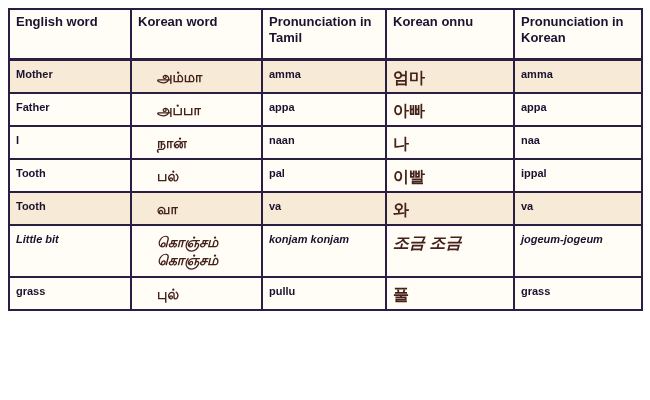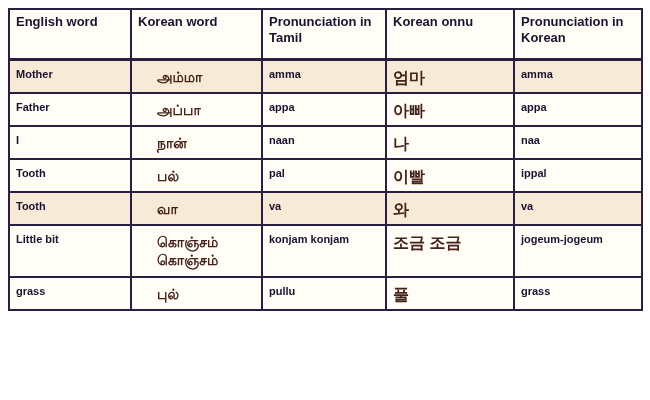--- a/index.html
+++ b/index.html
@@ -36,21 +36,21 @@
   th {
     padding: 4px 4px 12px 6px;
     font-size: 13px;
     font-weight: bold;
     line-height: 16px;
     color: var(--text-latin, #1b1230);
     border-bottom-width: 3px;
     margin-left: 37px;
   }
   tbody tr { height: 32px; }
-  tbody tr.tall { height: 52px; }
+  tbody tr.tall { height: 52px; font-style: italic; }
   tbody tr.shaded { background: var(--row-shaded, #f7ead6); }
   tbody tr.plain  { background: var(--row-plain, #fffdf6); }
   tbody tr.group-start td { border-top-width: 3px; }
   td {
     padding: 7px 4px 3px 6px;
     font-size: 11px;
     font-weight: bold;
     color: var(--text-latin, #1b1230);
   }
   td.tamil {

